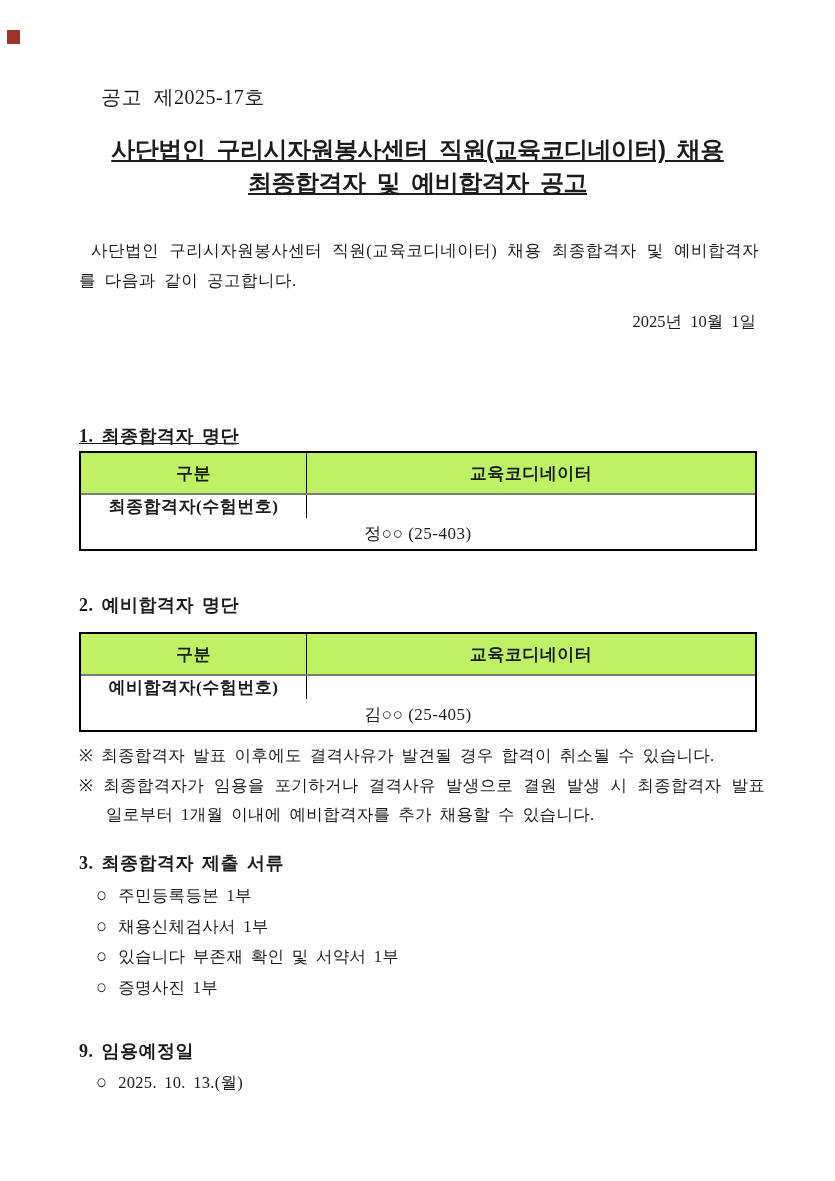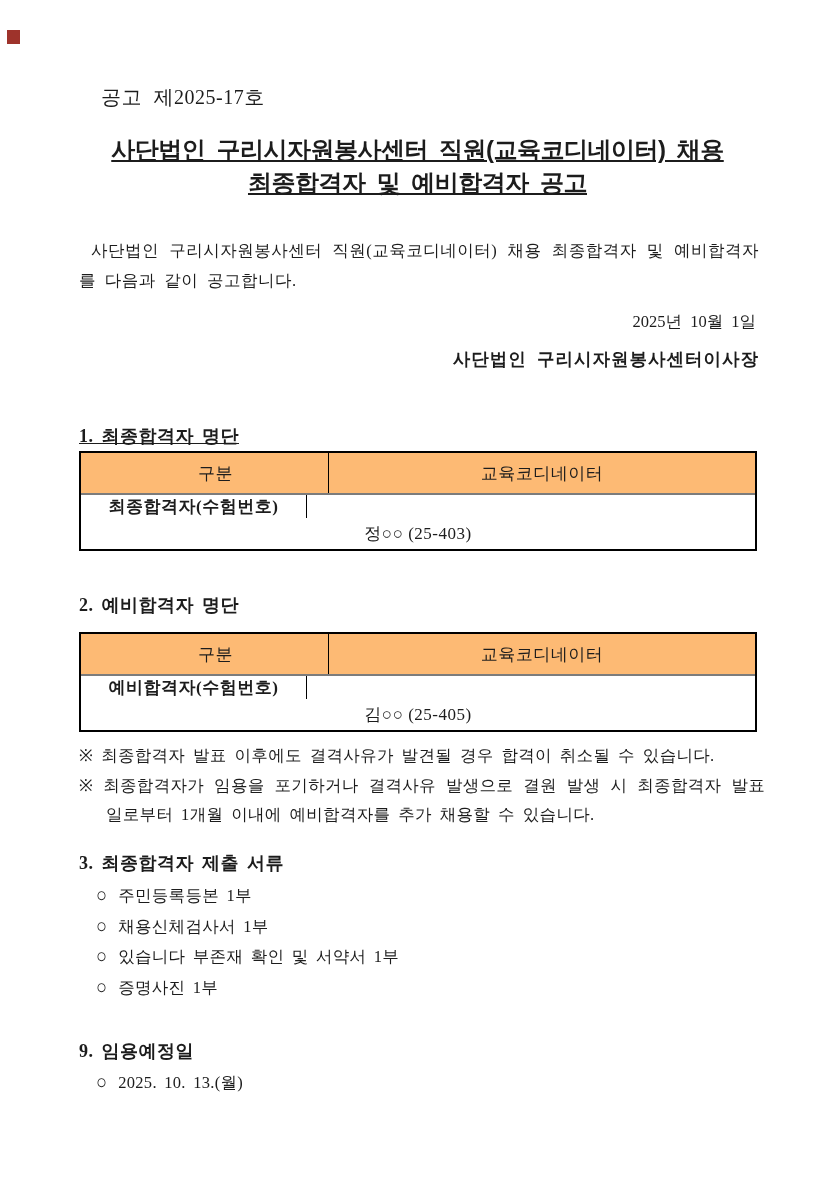--- a/index.html
+++ b/index.html
@@ -89,24 +89,23 @@
     width: 678px;
     border: 2px solid #000000;
     box-sizing: border-box;
     background: #ffffff;
   }
   .t-final   { top: 451px; }
   .t-reserve { top: 632px; }
   .t-row { display: flex; }
   .t-header-row {
     height: 40px;
-    background: #fdba74;
+    background: #bef264;
     border-bottom: 2px solid #7c7c7c;
-    font-weight: normal;
-    padding-left: 22px;
+    font-weight: bold;
   }
   .t-data-row { height: 54px; flex-direction: column; }
   .t-cell {
     display: flex;
     align-items: center;
     justify-content: center;
     font-size: 17px;
     box-sizing: border-box;
     letter-spacing: 0.5px;
   }
@@ -161,21 +160,20 @@
 
   <div class="title">
     <div>사단법인 구리시자원봉사센터 직원(교육코디네이터) 채용</div>
     <div>최종합격자 및 예비합격자 공고</div>
   </div>
 
   <div class="intro">사단법인 구리시자원봉사센터 직원(교육코디네이터) 채용 최종합격자 및 예비합격자를 다음과 같이 공고합니다.</div>
 
   <div class="date-line">2025년 10월 1일</div>
 
-  <div class="issuer-line">사단법인 구리시자원봉사센터이사장</div>
 
   <div class="section-heading h-final">1. 최종합격자 명단</div>
 
   <div class="result-table t-final">
     <div class="t-row t-header-row">
       <div class="t-cell t-cell-left">구분</div>
       <div class="t-cell t-cell-right">교육코디네이터</div>
     </div>
     <div class="t-row t-data-row">
       <div class="t-cell t-cell-left">최종합격자(수험번호)</div>

